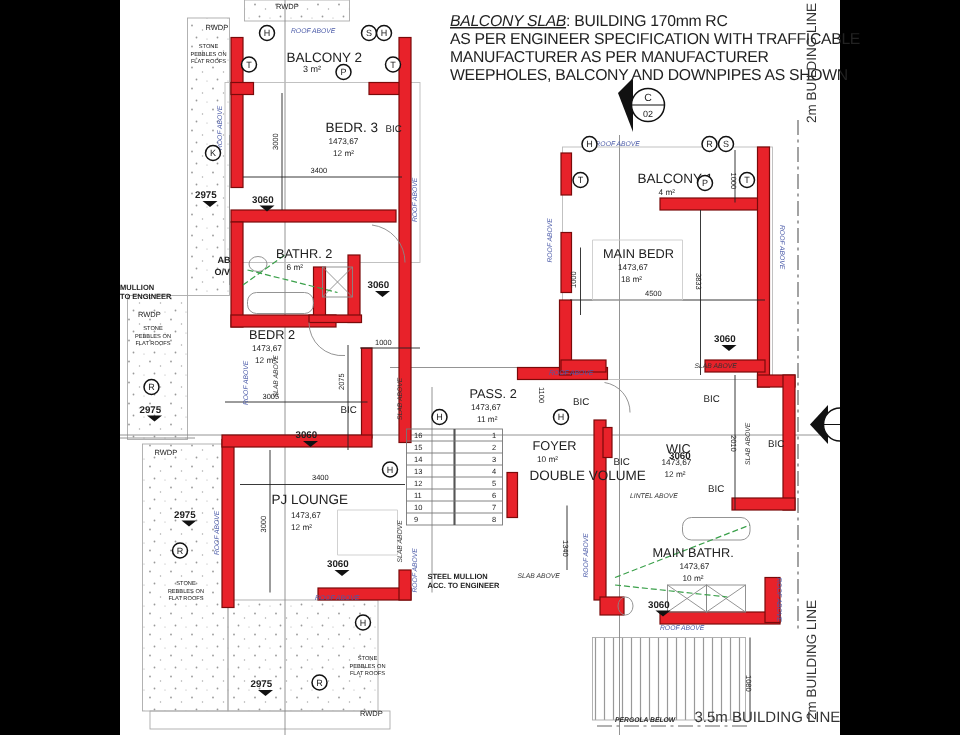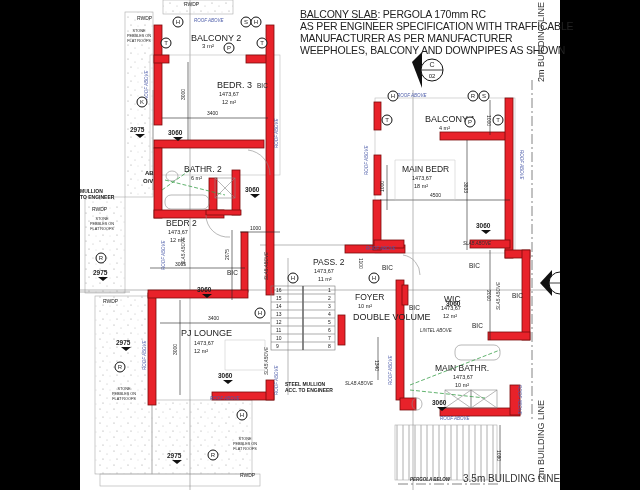--- a/index.html
+++ b/index.html
@@ -1,21 +1,21 @@
 <!DOCTYPE html>
 <html><head>
 <meta charset="utf-8">
 <style>
   html,body{margin:0;padding:0;background:#000;}
   body{width:640px;height:490px;position:relative;overflow:hidden;font-family:"Liberation Sans",sans-serif;}
   #sheet{position:absolute;left:80px;top:0;width:480px;height:490px;background:#fff;overflow:hidden;}
   #plan{position:absolute;left:0;top:0;width:640px;height:490px;}
   .lbl{font-family:"Liberation Sans",sans-serif;fill:#222;}
   .note{position:absolute;left:300px;top:8px;font-size:10.5px;line-height:12px;color:#222;letter-spacing:-0.2px;}
-  .note u{text-decoration:underline;}
+  .note u{text-decoration:underline;font-style:italic;}
   .bl{position:absolute;font-size:9px;color:#333;padding-left:18px;}
   .vert{writing-mode:vertical-rl;transform:rotate(180deg);}
 </style>
 </head>
 <body>
 
 <div id="sheet"></div>
 
 <svg id="plan" viewBox="0 0 640 490" xmlns="http://www.w3.org/2000/svg">
   <defs>
@@ -374,21 +374,21 @@
     <path d="M540 283 L552 270 L552 296 Z" fill="#111"></path>
     <circle cx="560" cy="283" r="11" fill="#fff" stroke="#111" stroke-width="1"></circle>
     <line x1="549" y1="283" x2="571" y2="283" stroke="#111" stroke-width="0.8"></line>
   </g>
 
   <rect x="0" y="0" width="80" height="490" fill="#000"></rect>
   <rect x="560" y="0" width="80" height="490" fill="#000"></rect>
 </svg>
 
 <div class="note">
-  <div><u>BALCONY SLAB</u><span>: PERGOLA 170mm RC</span></div>
+  <div><u>BALCONY SLAB</u><span>: BUILDING 170mm RC</span></div>
   <div>AS PER ENGINEER SPECIFICATION WITH TRAFFICABLE</div>
   <div>MANUFACTURER AS PER MANUFACTURER</div>
   <div>WEEPHOLES, BALCONY AND DOWNPIPES AS SHOWN</div>
 </div>
 
 <div class="bl vert" style="left:536px;top:2px;">2m BUILDING LINE</div>
 <div class="bl vert" style="left:536px;top:400px;">2m BUILDING LINE</div>
 <div class="bl" style="left:445px;top:473px;font-size:10px;">3.5m BUILDING LINE</div>
 
 </body></html>

